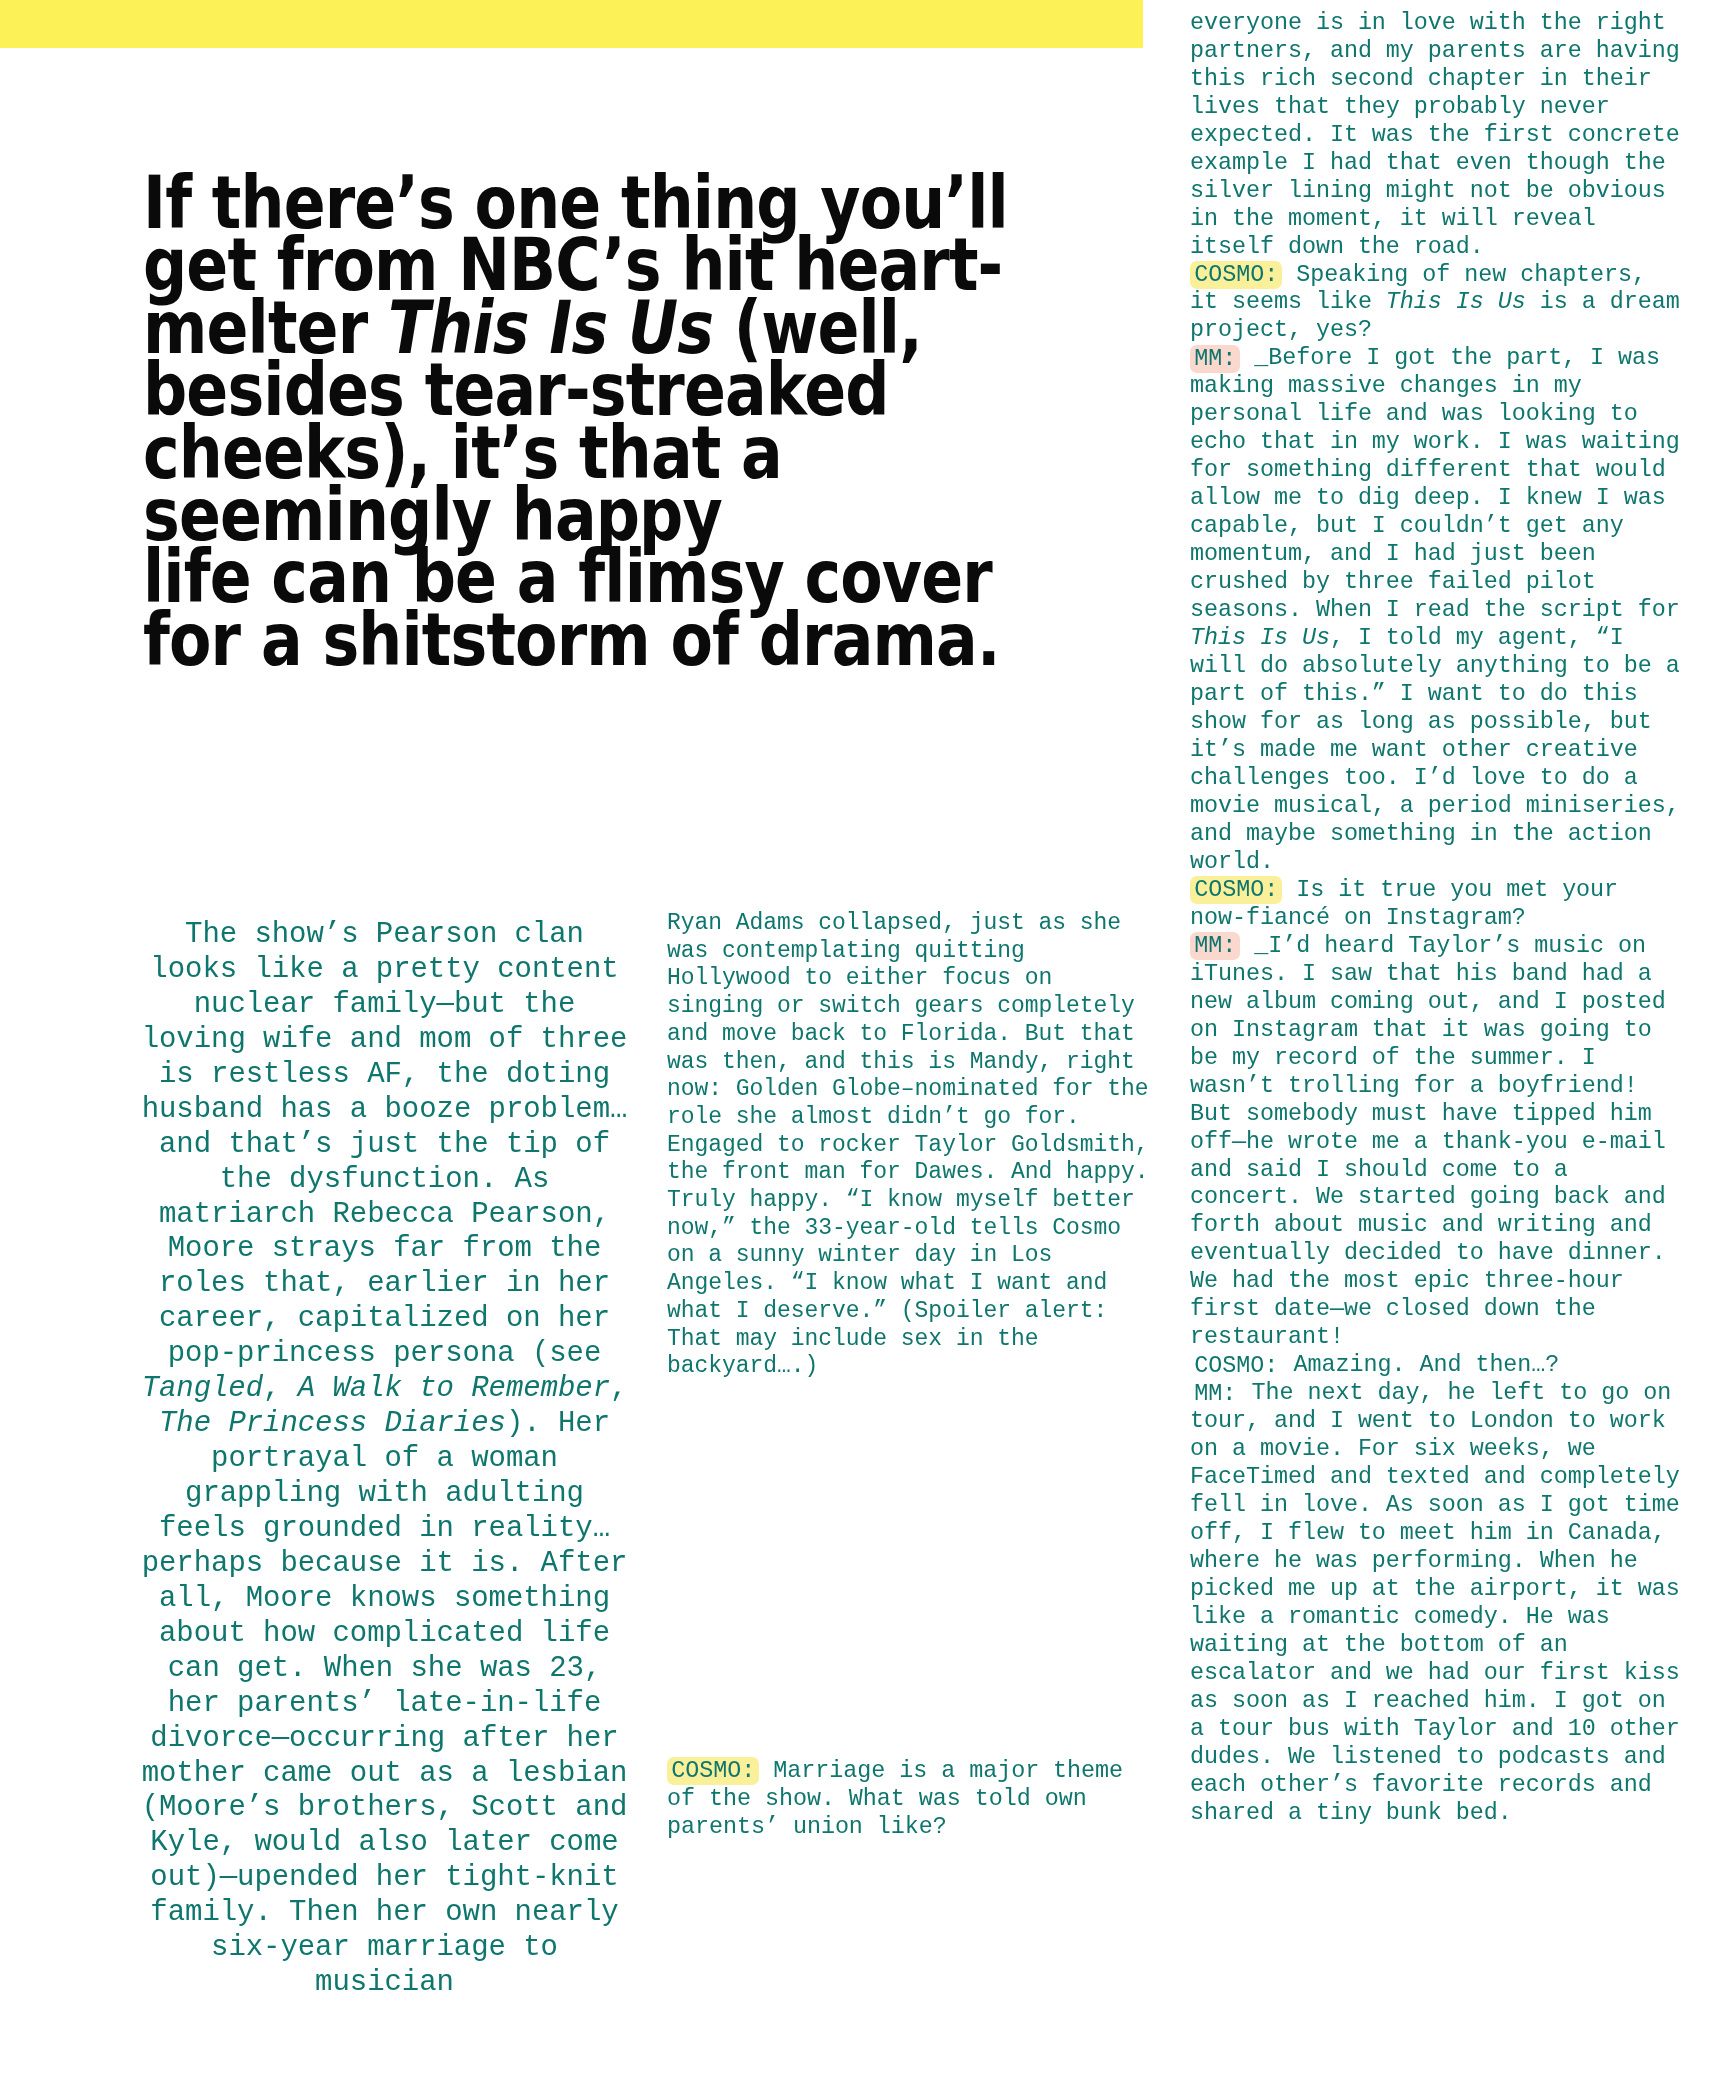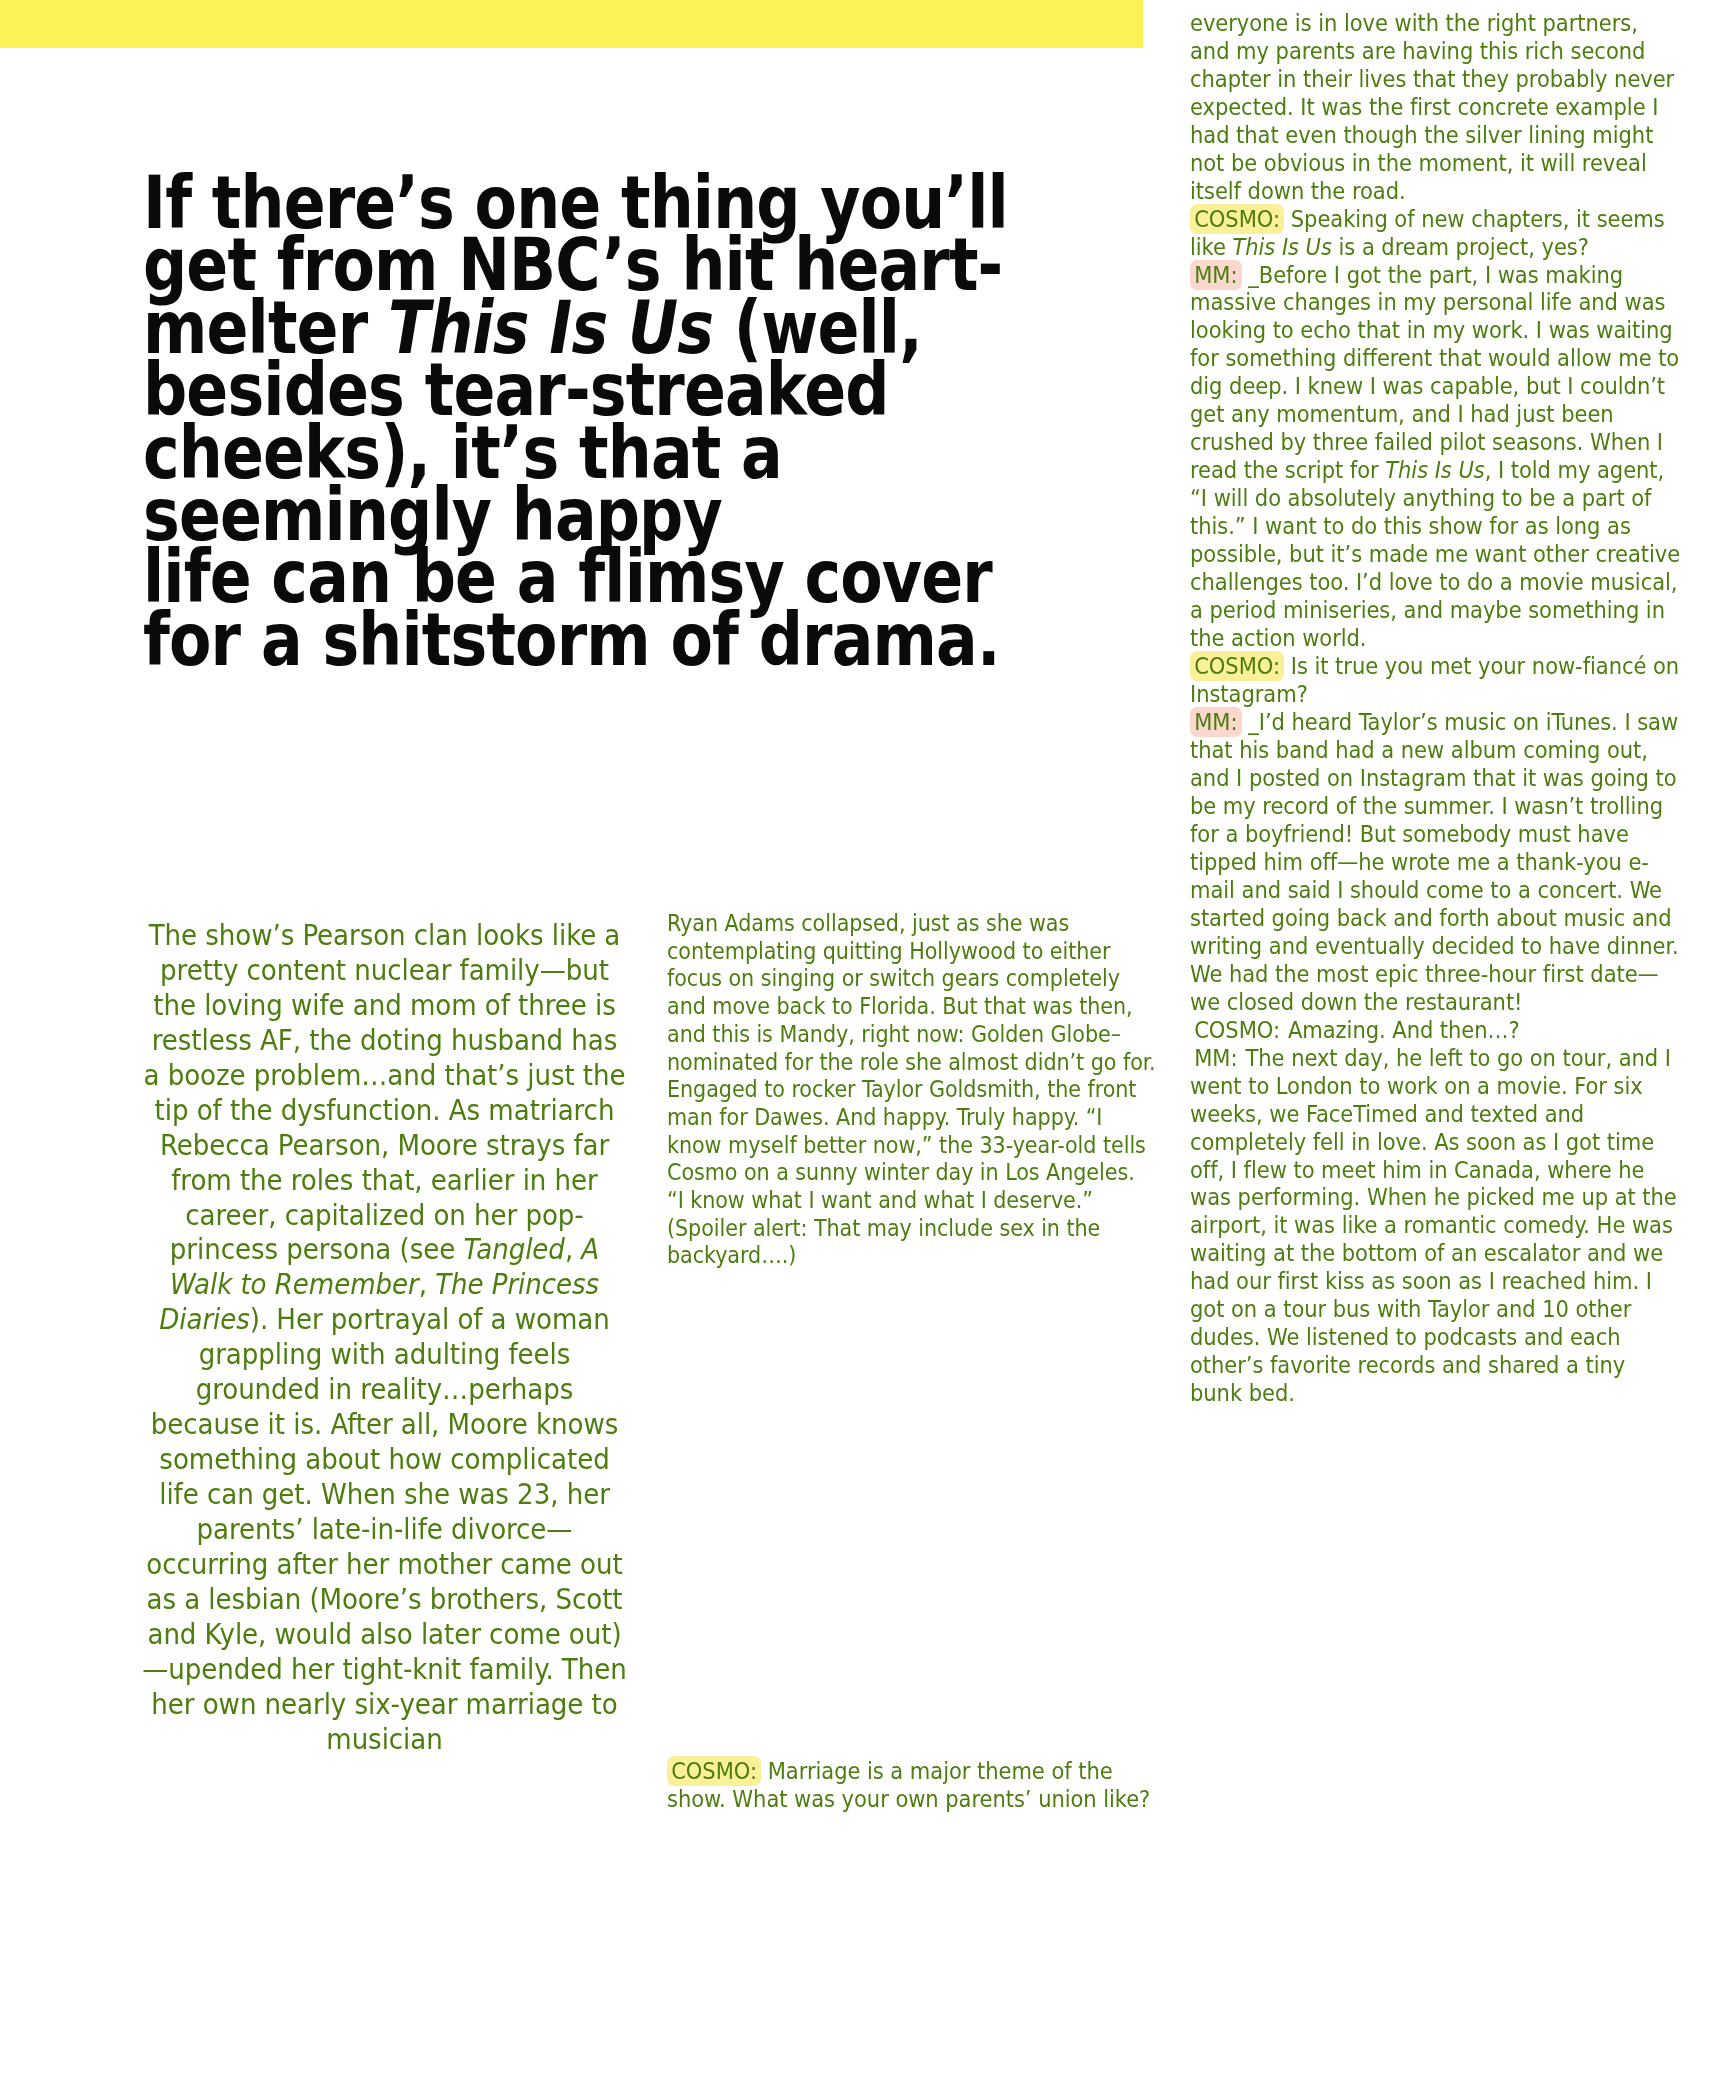--- a/index.html
+++ b/index.html
@@ -30,21 +30,21 @@
     line-height:0.855;
     letter-spacing:-0.012em;
     color:#0a0a0a;
     font-stretch:condensed;
     transform:scaleX(0.94);
     transform-origin:left top;
   }
   .headline .ln{display:block;white-space:nowrap;}
 
   
-  .col{position:absolute;color:#4d7c0f;}
+  .col{position:absolute;color:#0f766e;font-family:Liberation Mono, monospace;}
   .col p{margin:0;}
 
   #col-left{
     left:140px;top:918px;width:489px;
     font-size:29px;line-height:1.205;
     letter-spacing:-0.002em;
     text-align:center;
   }
   #col-mid-top{
     left:667px;top:910px;width:489px;
@@ -96,21 +96,21 @@
 
   <div class="col" id="col-left">
     <p id="left-para">The show’s Pearson clan looks like a pretty content nuclear family—but the loving wife and mom of three is restless AF, the doting husband has a booze problem…and that’s just the tip of the dysfunction. As matriarch Rebecca Pearson, Moore strays far from the roles that, earlier in her career, capitalized on her pop-princess persona (see <i>Tangled</i>, <i>A Walk to Remember</i>, <i>The Princess Diaries</i>). Her portrayal of a woman grappling with adulting feels grounded in reality…perhaps because it is. After all, Moore knows something about how complicated life can get. When she was 23, her parents’ late-in-life divorce—occurring after her mother came out as a lesbian (Moore’s brothers, Scott and Kyle, would also later come out)—upended her tight-knit family. Then her own nearly six-year marriage to musician</p>
   </div>
 
   <div class="col" id="col-mid-top">
     <p id="mid-para">Ryan Adams collapsed, just as she was contemplating quitting Hollywood to either focus on singing or switch gears completely and move back to Florida. But that was then, and this is Mandy, right now: Golden Globe–nominated for the role she almost didn’t go for. Engaged to rocker Taylor Goldsmith, the front man for Dawes. And happy. Truly happy. “I know myself better now,” the 33-year-old tells Cosmo on a sunny winter day in Los Angeles. “I know what I want and what I deserve.” (Spoiler alert: That may include sex in the backyard….)</p>
   </div>
 
   <div class="col" id="col-mid-qa">
-      <p><span class="tag cosmo">COSMO:</span><span class="after-tag"> Marriage is a major theme of the show. What was your own parents’ union like?</span></p>
+      <p><span class="tag cosmo">COSMO:</span><span class="after-tag"> Marriage is a major theme of the show. What was told own parents’ union like?</span></p>
     </div>
 
   <div class="col" id="col-right">
       <p>everyone is in love with the right partners, and my parents are having this rich second chapter in their lives that they probably never expected. It was the first concrete example I had that even though the silver lining might not be obvious in the moment, it will reveal itself down the road.</p>
       <p><span class="tag cosmo">COSMO:</span><span class="after-tag"> Speaking of new chapters, it seems like <i>This Is Us</i> is a dream project, yes?</span></p>
       <p><span class="tag mm">MM:</span><span class="after-tag"> _Before I got the part, I was making massive changes in my personal life and was looking to echo that in my work. I was waiting for something different that would allow me to dig deep. I knew I was capable, but I couldn’t get any momentum, and I had just been crushed by three failed pilot seasons. When I read the script for <i>This Is Us</i>, I told my agent, “I will do absolutely anything to be a part of this.” I want to do this show for as long as possible, but it’s made me want other creative challenges too. I’d love to do a movie musical, a period miniseries, and maybe something in the action world.</span></p>
       <p><span class="tag cosmo">COSMO:</span><span class="after-tag"> Is it true you met your now-fiancé on Instagram?</span></p>
       <p><span class="tag mm">MM:</span><span class="after-tag"> _I’d heard Taylor’s music on iTunes. I saw that his band had a new album coming out, and I posted on Instagram that it was going to be my record of the summer. I wasn’t trolling for a boyfriend! But somebody must have tipped him off—he wrote me a thank-you e-mail and said I should come to a concert. We started going back and forth about music and writing and eventually decided to have dinner. We had the most epic three-hour first date—we closed down the restaurant!</span></p>
       <p><span class="tag plain">COSMO:</span><span class="after-tag">&nbsp;Amazing. And then…?</span></p>
       <p><span class="tag plain">MM:</span><span class="after-tag">&nbsp;The next day, he left to go on tour, and I went to London to work on a movie. For six weeks, we FaceTimed and texted and completely fell in love. As soon as I got time off, I flew to meet him in Canada, where he was performing. When he picked me up at the airport, it was like a romantic comedy. He was waiting at the bottom of an escalator and we had our first kiss as soon as I reached him. I got on a tour bus with Taylor and 10 other dudes. We listened to podcasts and each other’s favorite records and shared a tiny bunk bed.</span></p>

